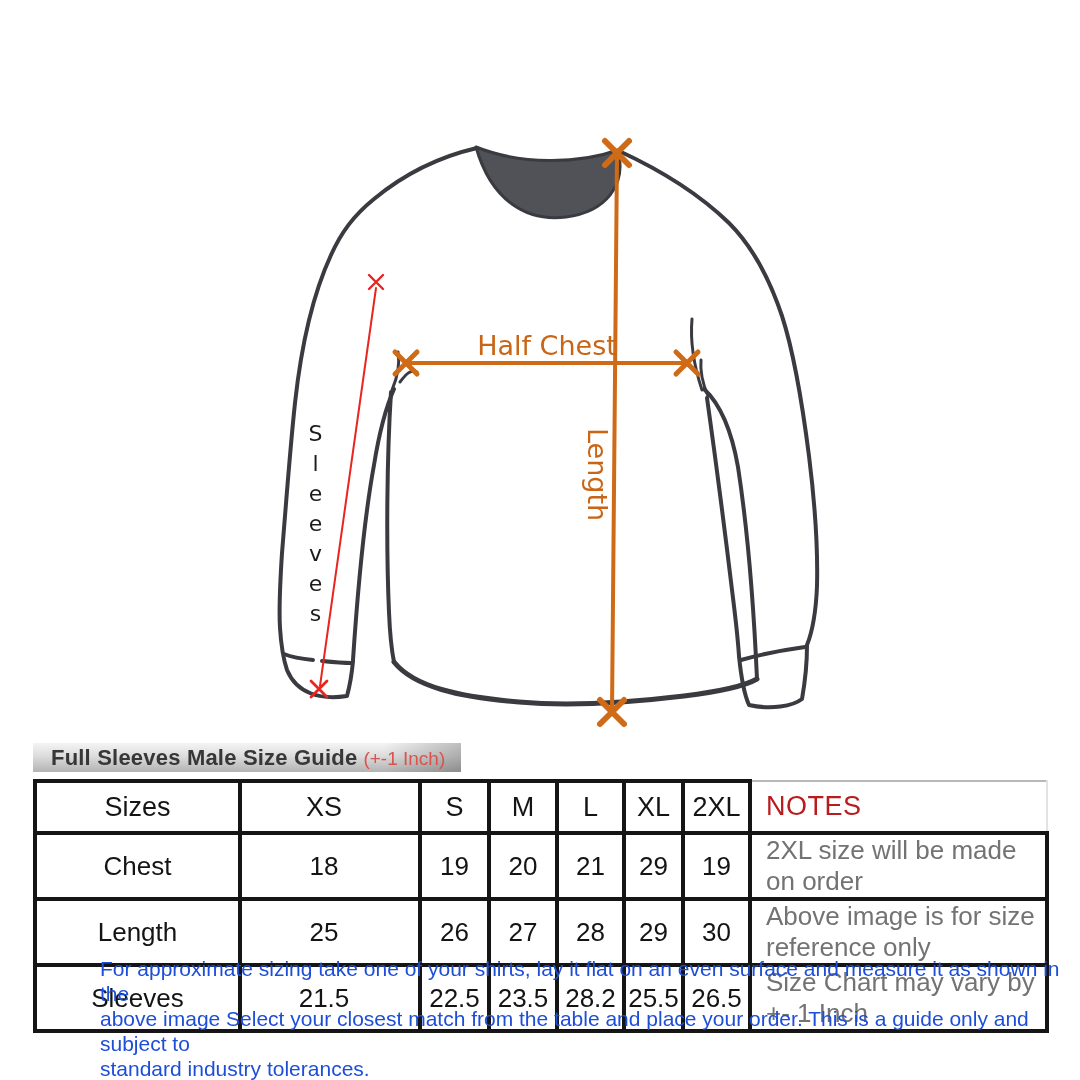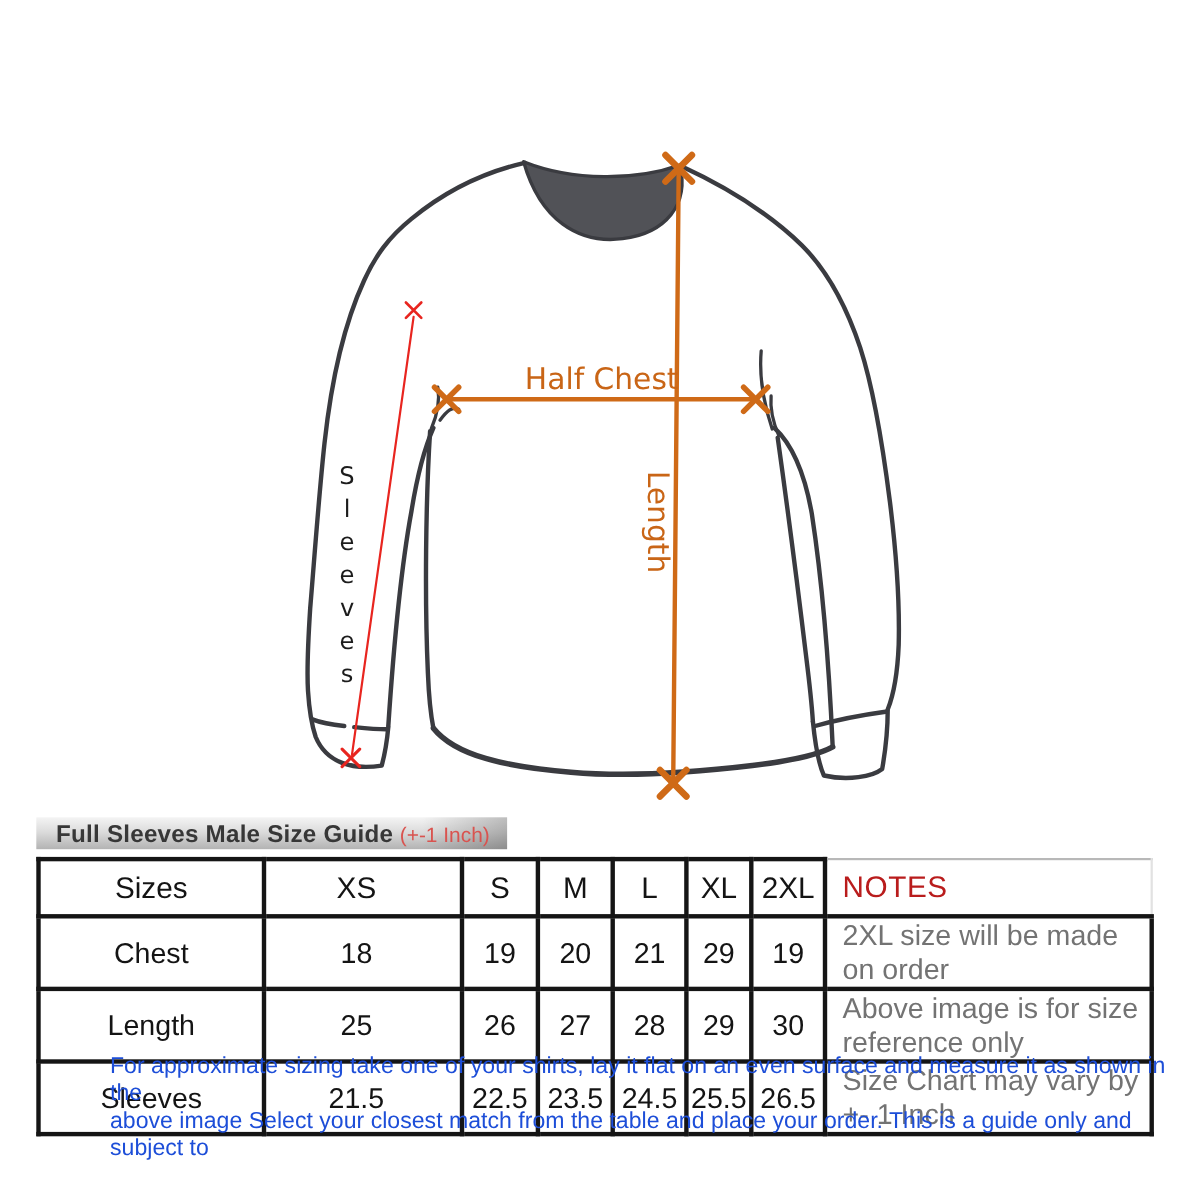--- a/index.html
+++ b/index.html
@@ -180,25 +180,26 @@
     <td>28</td>
     <td>29</td>
     <td>30</td>
     <td class="c-notes">Above image is for size reference only</td>
   </tr>
   <tr class="datarow last">
     <td>Sleeves</td>
     <td class="c-xs">21.5</td>
     <td>22.5</td>
     <td>23.5</td>
-    <td>24.5</td>
+    <td>28.2</td>
     <td>25.5</td>
     <td>26.5</td>
     <td class="c-notes">Size Chart may vary by +- 1 Inch</td>
   </tr>
 </tbody>
   </table>
 
 <div id="footer-note" class="abs">
   <div>For approximate sizing take one of your shirts, lay it flat on an even surface and measure it as shown in the</div>
   <div>above image Select your closest match from the table and place your order. This is a guide only and subject to</div>
+  <div>standard industry tolerances.</div>
 
 </div>
 
 </body></html>

